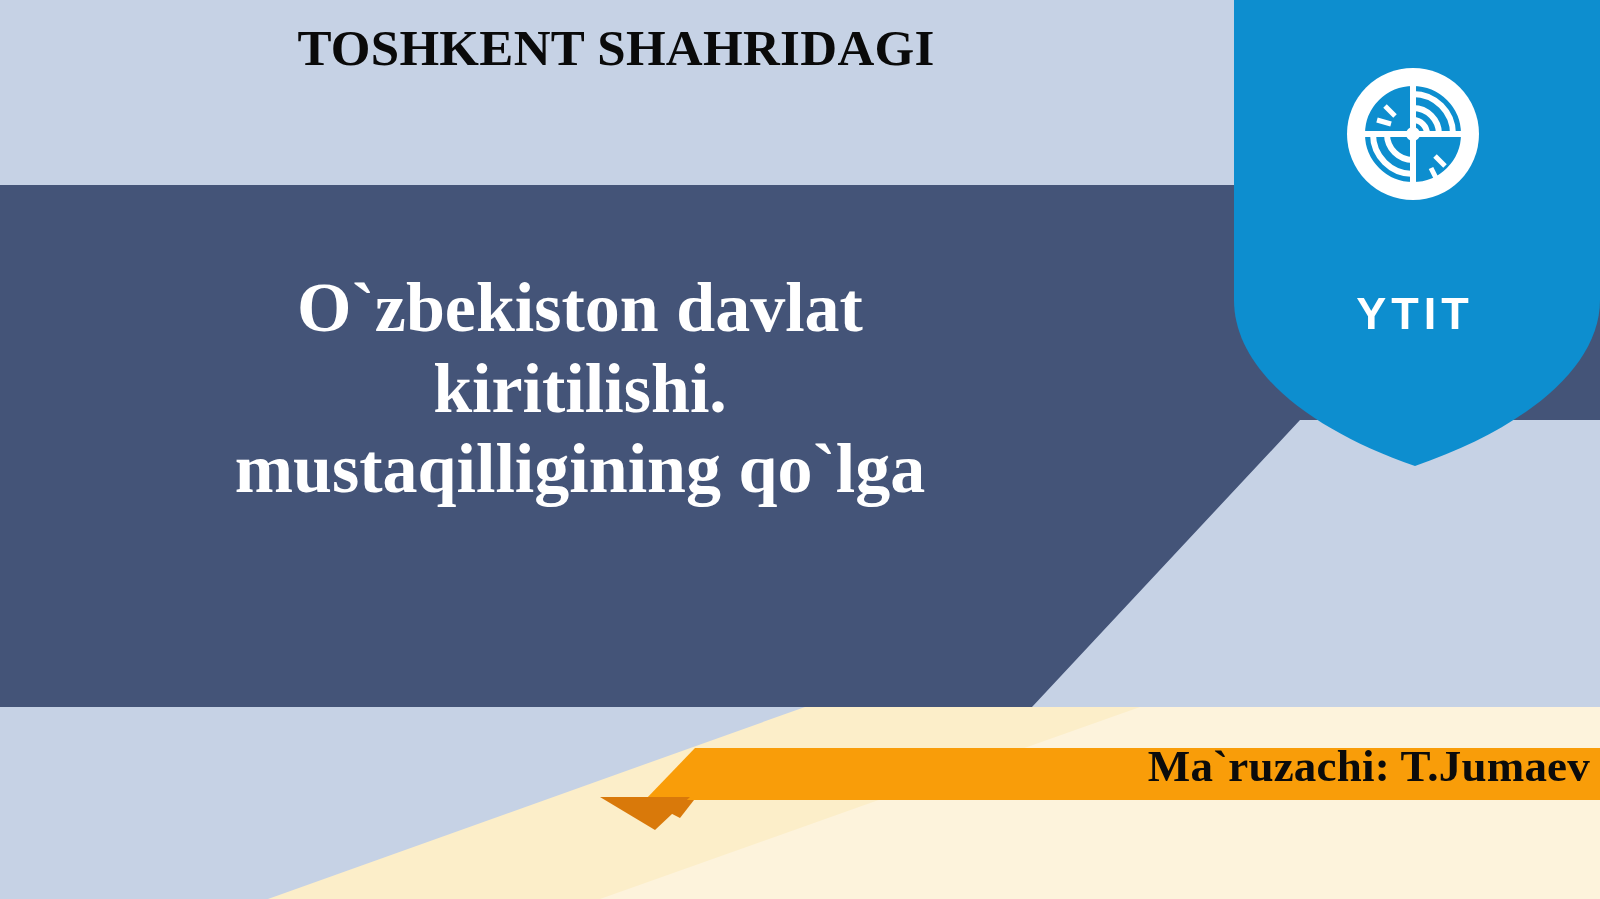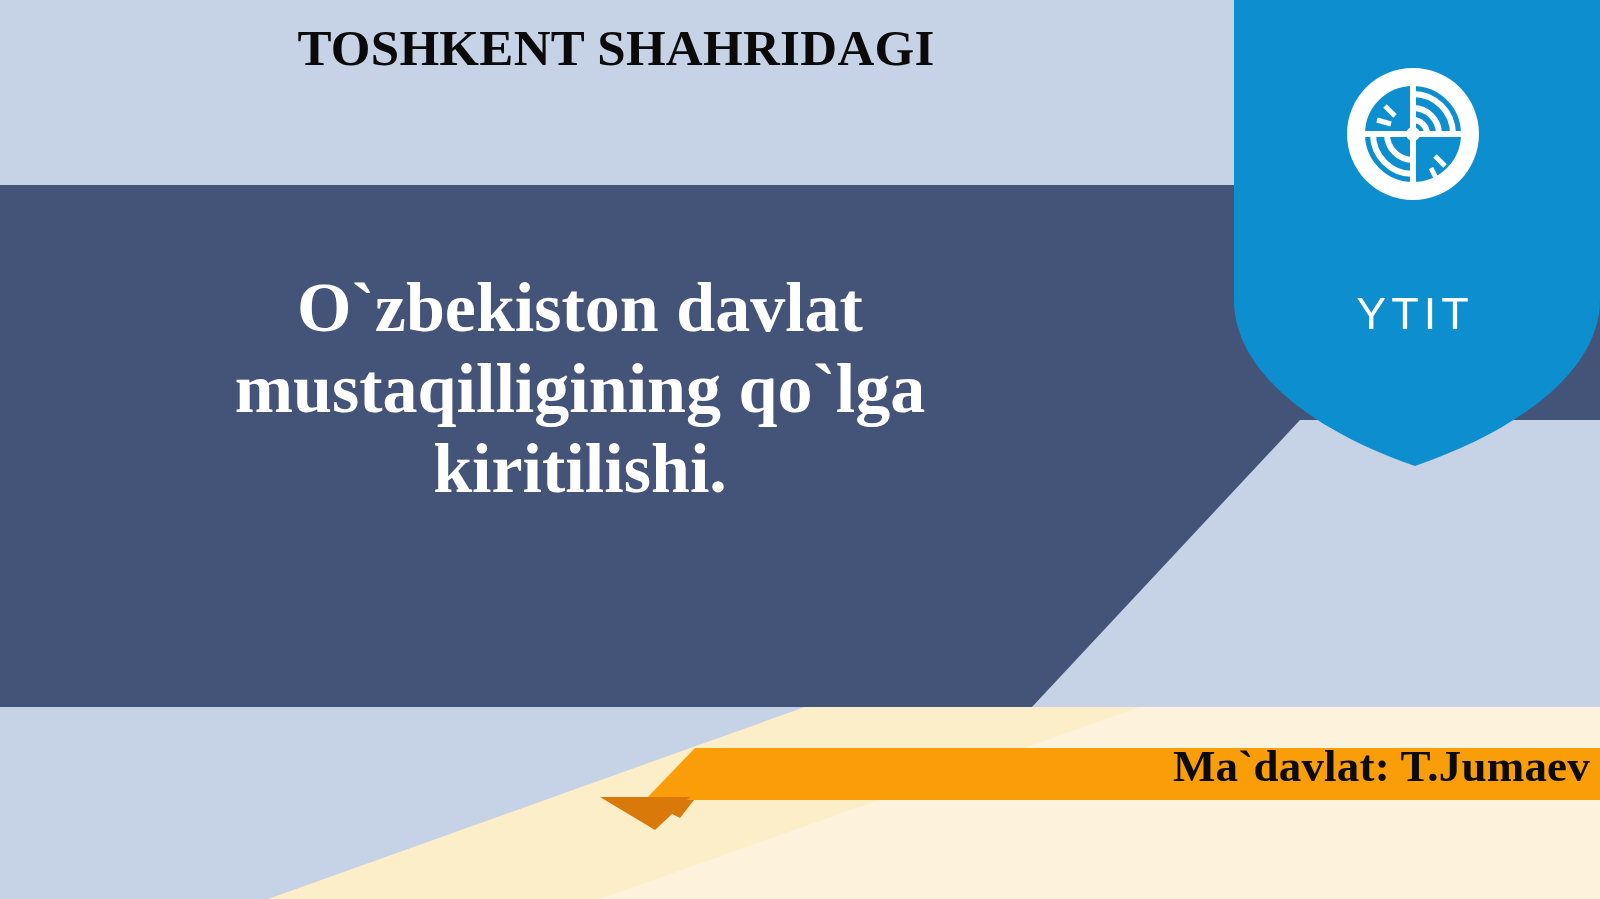--- a/index.html
+++ b/index.html
@@ -78,21 +78,21 @@
 
   
   .shield-acronym {
     position: absolute;
     left: 1310px;
     top: 288px;
     width: 210px;
     text-align: center;
     color: #ffffff;
     font-family: "Liberation Sans", "DejaVu Sans", sans-serif;
-    font-weight: normal;
+    font-weight: bold;
     font-size: 45px;
     letter-spacing: 5px;
   }
 
   
   .emblem {
     position: absolute;
     left: 1347px;
     top: 68px;
     width: 132px;
@@ -154,19 +154,19 @@
       <circle cx="66" cy="66" r="7" fill="#ffffff"></circle>
 
       <circle cx="66" cy="66" r="53" fill="none" stroke="#ffffff" stroke-width="10"></circle>
     </svg>
   </div>
 
   <div class="shield-acronym">YTIT</div>
 
   <div class="main-title">
     <span class="tline">O`zbekiston davlat</span>
+    <span class="tline">kiritilishi.</span>
     <span class="tline">mustaqilligining qo`lga</span>
-    <span class="tline">kiritilishi.</span>
   </div>
 
-  <div class="presenter-text">Ma`davlat: T.Jumaev</div>
+  <div class="presenter-text">Ma`ruzachi: T.Jumaev</div>
 
 </div>
 
 </body></html>

